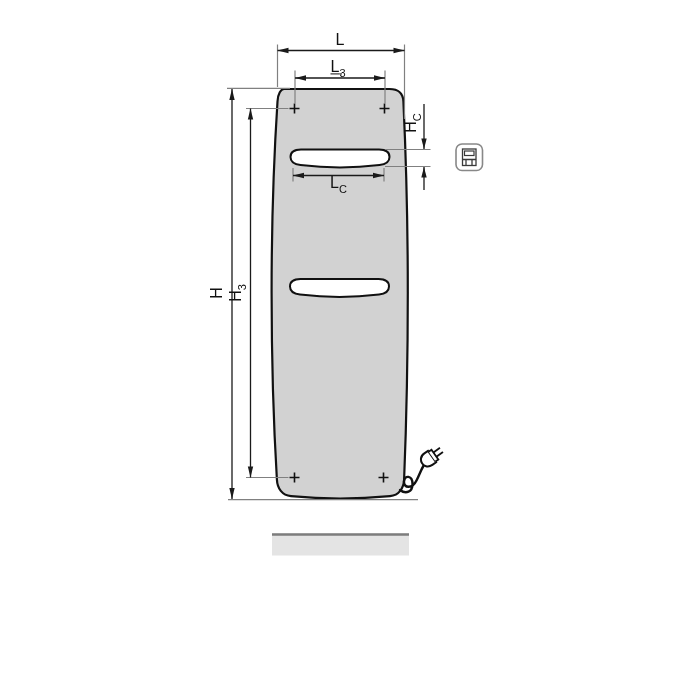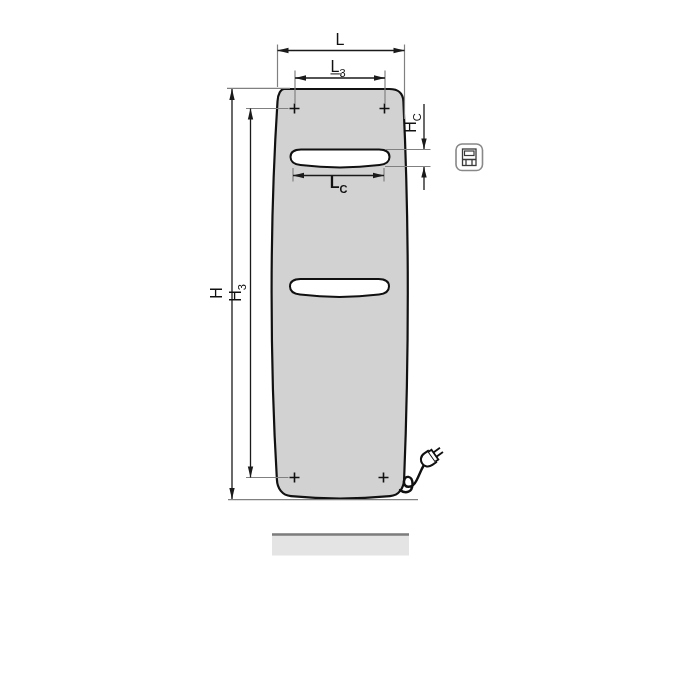--- a/index.html
+++ b/index.html
@@ -133,15 +133,15 @@
   <div class="dim-label" style="left:340px;top:42px;"><span>L</span><sub></sub></div>
 
   <div class="dim-label" style="left:338px;top:69px;text-decoration:underline;"><span>L</span><sub>3</sub></div>
 
   <div class="dim-label rot" style="left:219px;top:293px;"><span>H</span><sub></sub></div>
 
   <div class="dim-label rot" style="left:238px;top:293px;"><span>H</span><sub>3</sub></div>
 
   <div class="dim-label rot" style="left:412.5px;top:123px;"><span>H</span><sub>C</sub></div>
 
-  <div class="dim-label" style="left:338.5px;top:185px;font-weight:bold;"><span>L</span><sub>C</sub></div>
+  <div class="dim-label" style="left:338.5px;top:185px;"><span>L</span><sub>C</sub></div>
 
 </div>
 
 </body></html>

